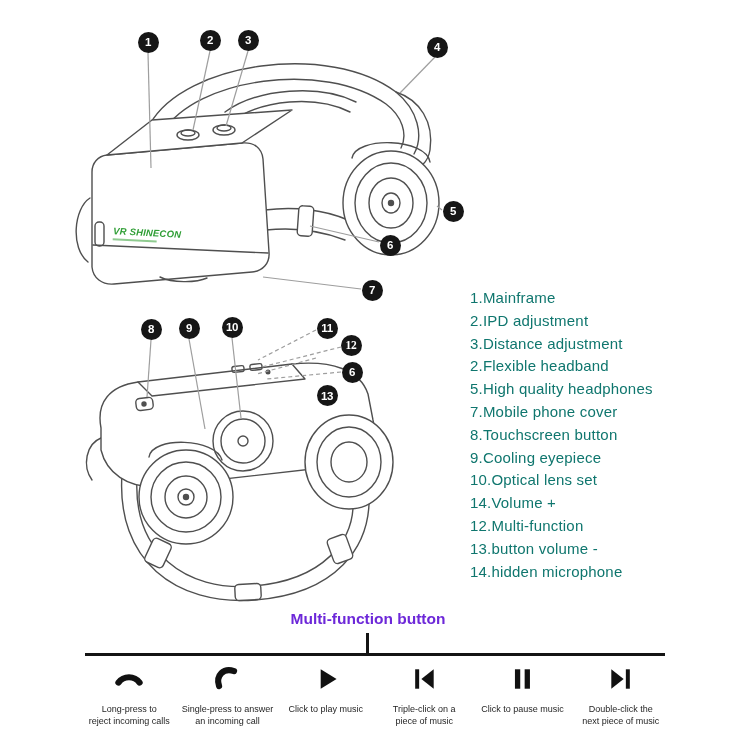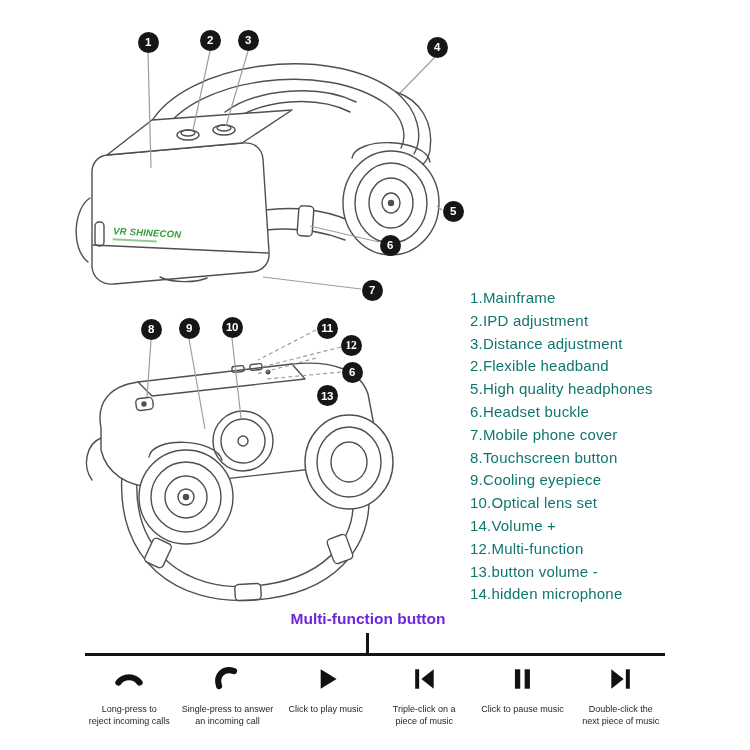--- a/index.html
+++ b/index.html
@@ -209,21 +209,20 @@
   <div class="callout" style="left:340.5px; top:334.5px;font-family:Liberation Serif, serif;">12</div>
   <div class="callout" style="left:316.5px; top:337px;margin-top:48px;">13</div>
   <div class="callout" style="left:341.5px; top:361.5px;">6</div>
 
   <div class="parts-list">
     <div>1.Mainframe</div>
     <div>2.IPD adjustment</div>
     <div>3.Distance adjustment</div>
     <div>2.Flexible headband</div>
     <div>5.High quality headphones</div>
-    <div>6.Headset buckle</div>
     <div>7.Mobile phone cover</div>
     <div>8.Touchscreen button</div>
     <div>9.Cooling eyepiece</div>
     <div>10.Optical lens set</div>
     <div>14.Volume +</div>
     <div>12.Multi-function</div>
     <div>13.button volume -</div>
     <div>14.hidden microphone</div>
   </div>
 

